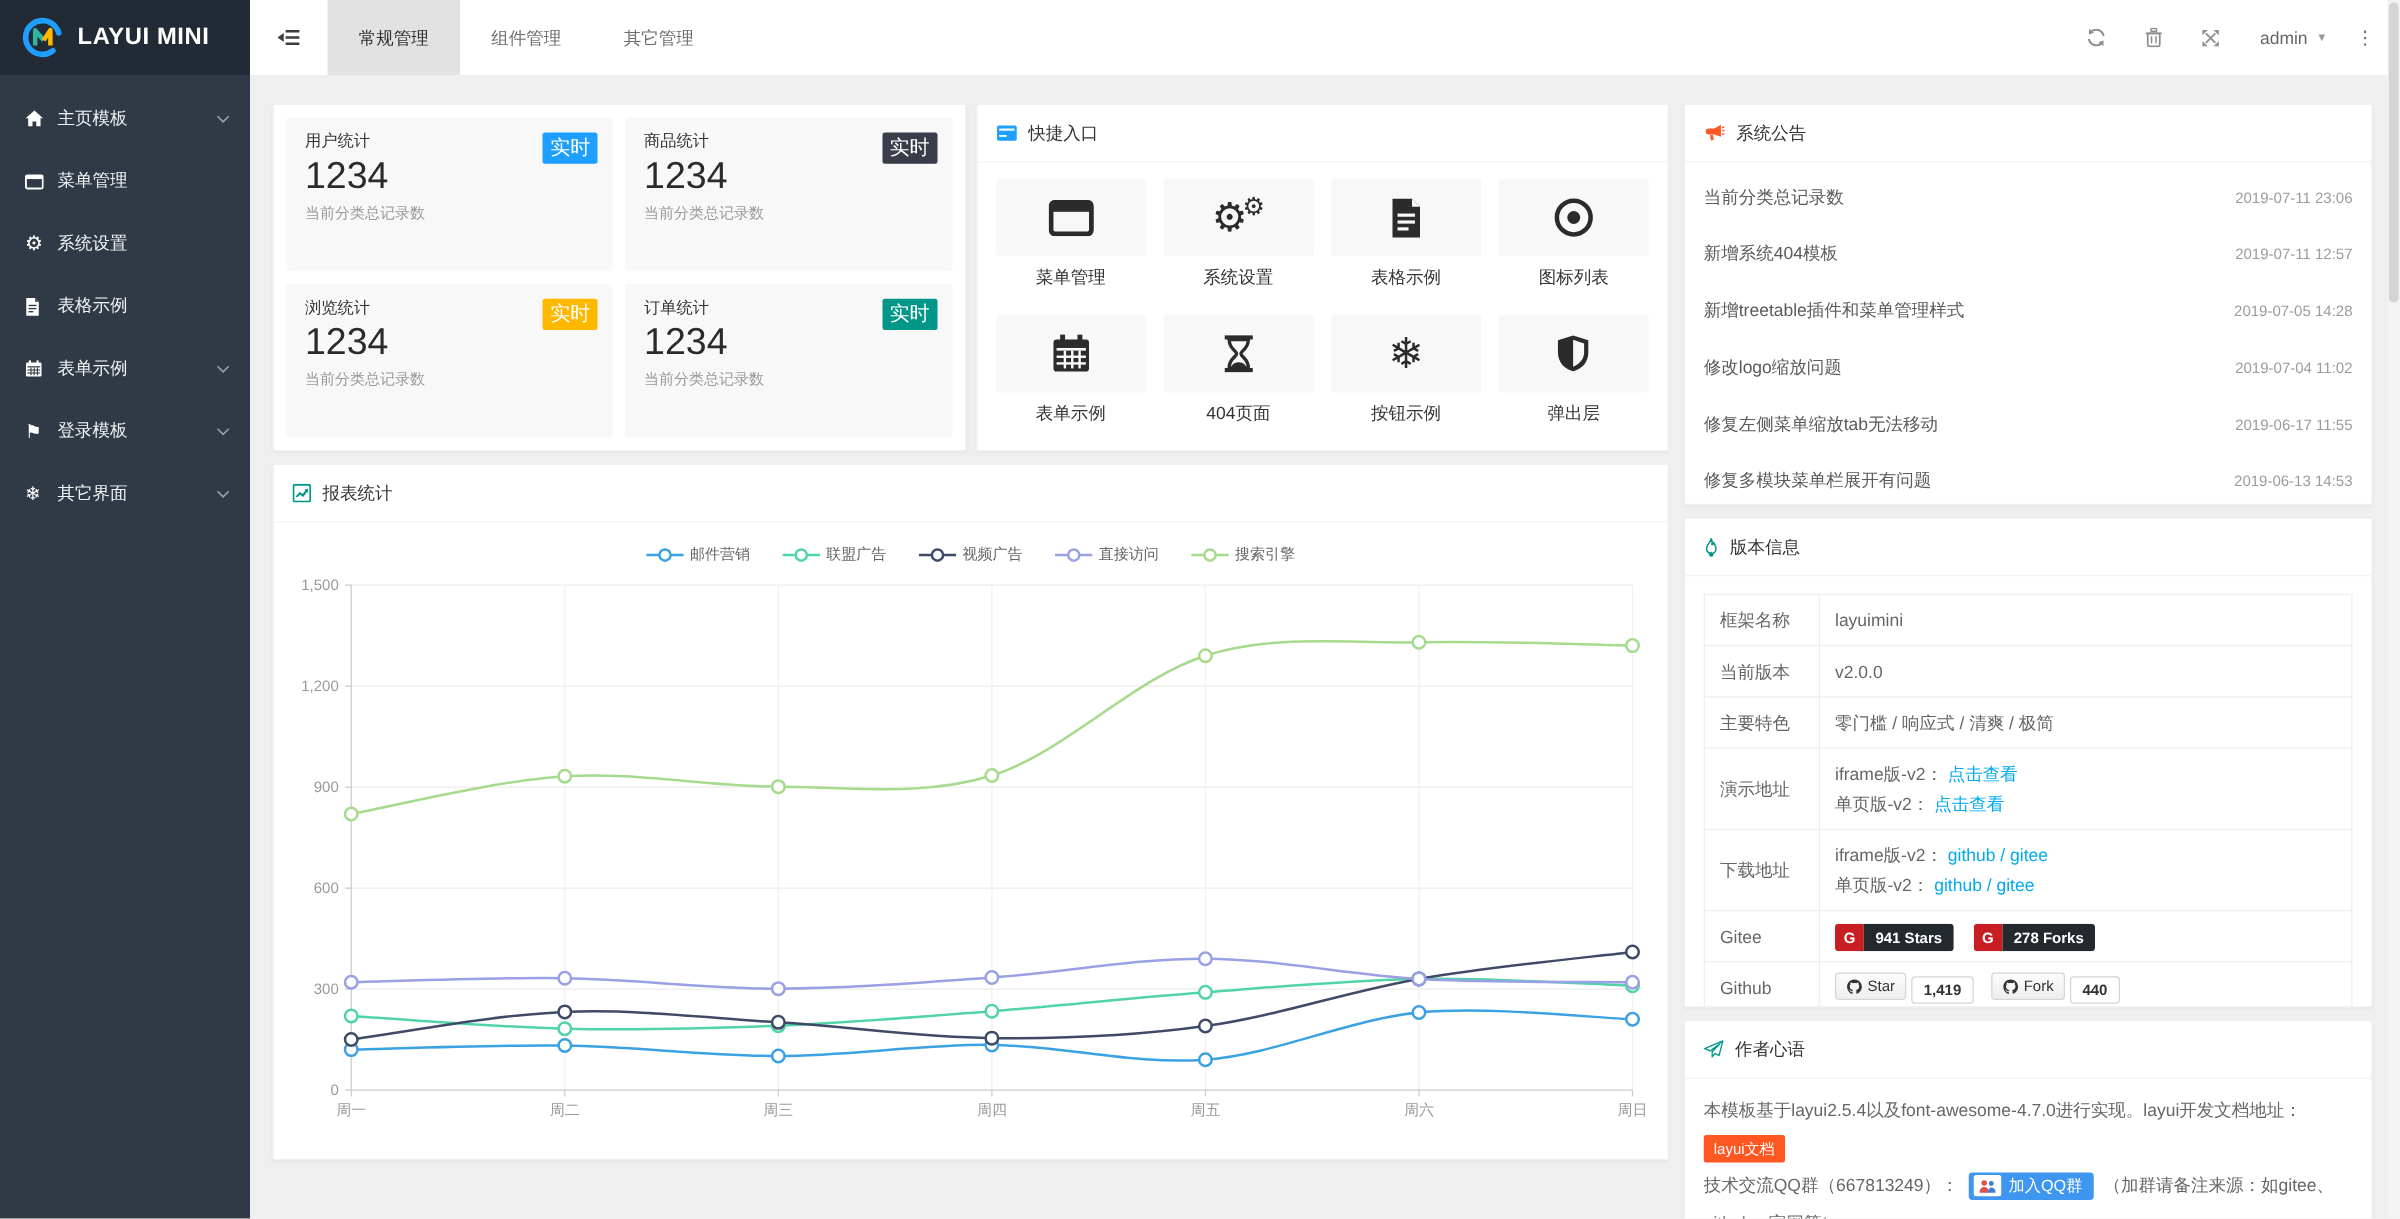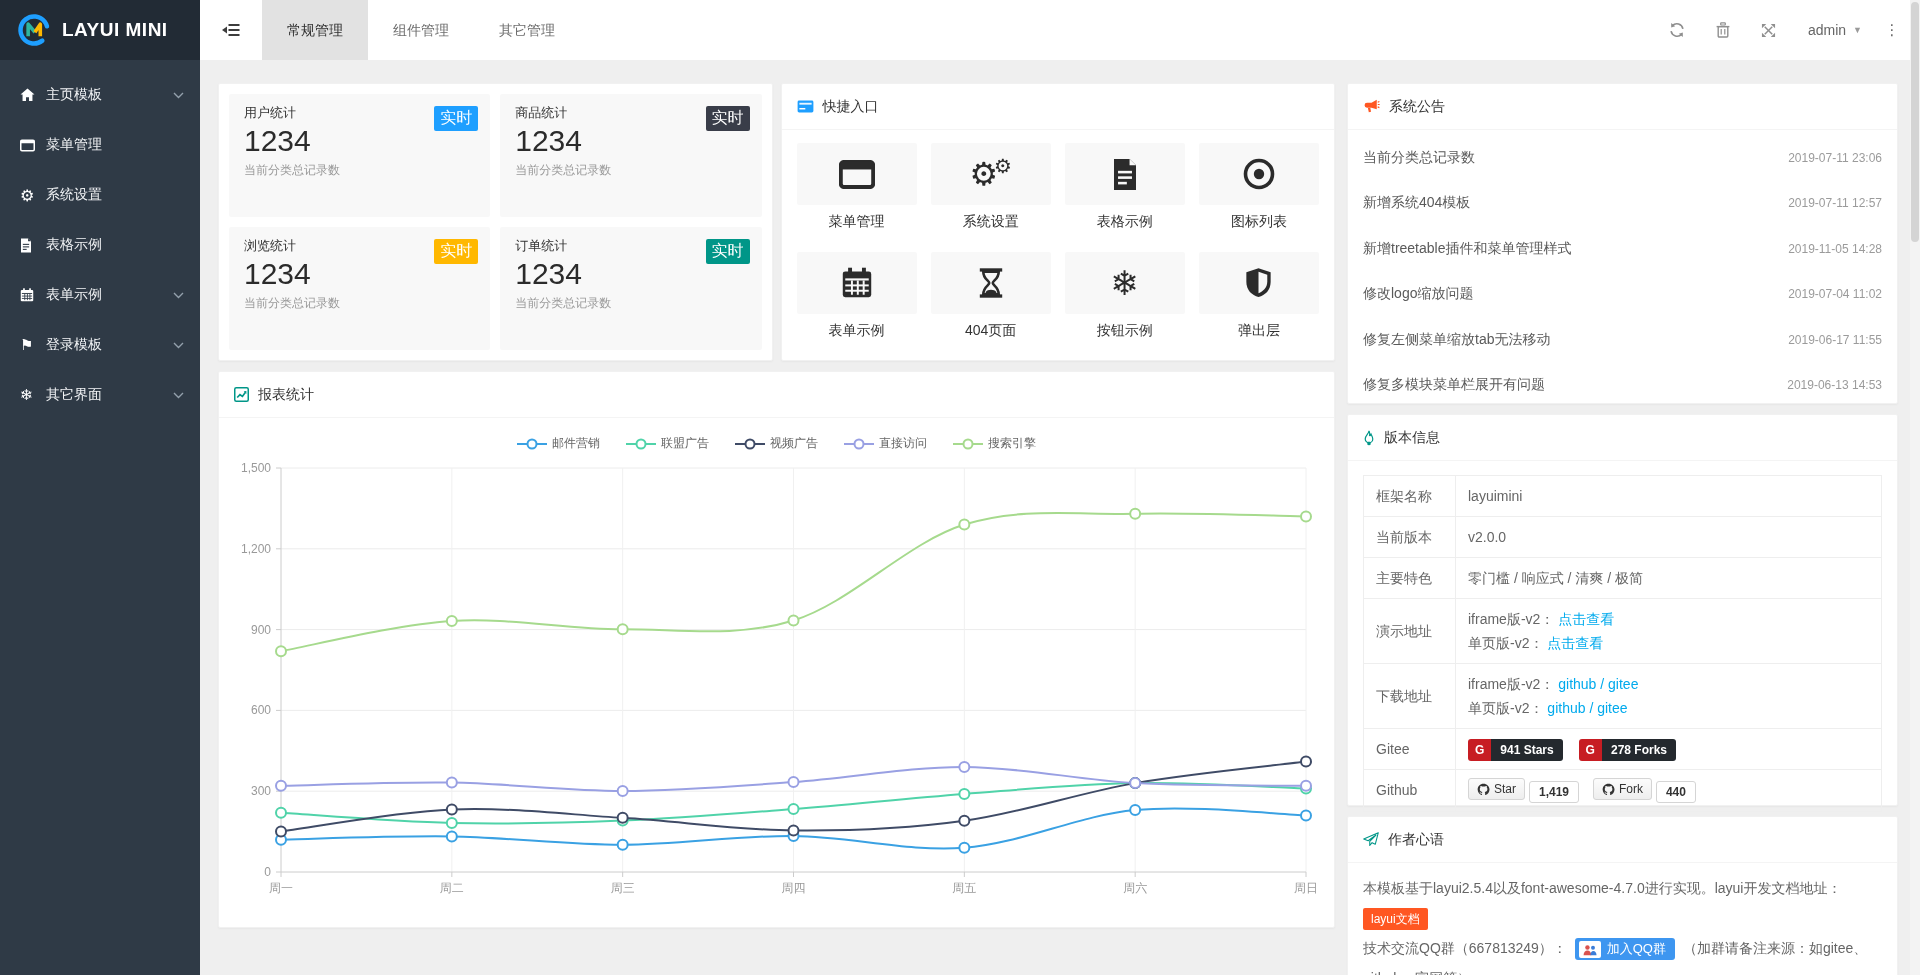--- a/index.html
+++ b/index.html
@@ -78,21 +78,21 @@
   .gt-badge { display:inline-flex; margin-right:12px; border-radius:3px; overflow:hidden; font-size:12px; font-weight:bold; cursor:pointer; line-height:16px; }
   .gt-g { background:#c71d23; color:#fff; padding:3px 7px; }
   .gt-t { background:#24292e; color:#fff; padding:3px 9px; }
   .gh-btn { display:inline-flex; align-items:center; gap:4px; border:1px solid #d5d5d5; background:linear-gradient(#fcfcfc,#eee); border-radius:3px; padding:1px 8px; font-size:12px; font-weight:normal; color:#333; cursor:pointer; line-height:18px; }
   .gh-count { display:inline-block; border:1px solid #d5d5d5; background:#fff; border-radius:3px; padding:1px 9px; font-size:12px; font-weight:bold; color:#333; margin-left:4px; margin-right:10px; cursor:pointer; line-height:18px; }
 
   
   .author-panel { margin-top:10px; height:230px; }
   .author-body { padding:10px 15px; font-size:14px; color:#666; line-height:30px; }
   .doc-badge { display:inline-block; background:#FF5722; color:#fff; font-size:12px; padding:0 8px; border-radius:2px; line-height:22px; cursor:pointer; }
-  .qq-btn { display:inline-flex; align-items:flex-end; gap:6px; background:#3e96f0; color:#fff; font-size:13px; padding:2px 9px 2px 4px; border-radius:3px; cursor:pointer; vertical-align:middle; line-height:18px; margin:0 4px; }
+  .qq-btn { display:inline-flex; align-items:flex-start; gap:6px; background:#3e96f0; color:#fff; font-size:13px; padding:2px 9px 2px 4px; border-radius:3px; cursor:pointer; vertical-align:middle; line-height:18px; margin:0 4px; }
   .qq-ic { background:#fff; border-radius:2px; width:22px; height:17px; display:flex; align-items:center; justify-content:center; }
 
   
   .sb { position:absolute; right:0; top:0; width:10px; height:100%; background:#f3f3f3; z-index:9; }
   .sb-thumb { position:absolute; top:2px; right:1px; width:8px; height:240px; background:#d4d4d4; border-radius:4px; }
 
   svg { display:block; }
   text { font-family:"Liberation Sans","DejaVu Sans",sans-serif; }
 </style>
 </head>
@@ -533,21 +533,21 @@
           <div class="notice-row">
             <span class="notice-text">当前分类总记录数</span>
             <span class="notice-time">2019-07-11 23:06</span>
           </div>
           <div class="notice-row">
             <span class="notice-text">新增系统404模板</span>
             <span class="notice-time">2019-07-11 12:57</span>
           </div>
           <div class="notice-row">
             <span class="notice-text">新增treetable插件和菜单管理样式</span>
-            <span class="notice-time">2019-11-05 14:28</span>
+            <span class="notice-time">2019-07-05 14:28</span>
           </div>
           <div class="notice-row">
             <span class="notice-text">修改logo缩放问题</span>
             <span class="notice-time">2019-07-04 11:02</span>
           </div>
           <div class="notice-row">
             <span class="notice-text">修复左侧菜单缩放tab无法移动</span>
             <span class="notice-time">2019-06-17 11:55</span>
           </div>
           <div class="notice-row">

